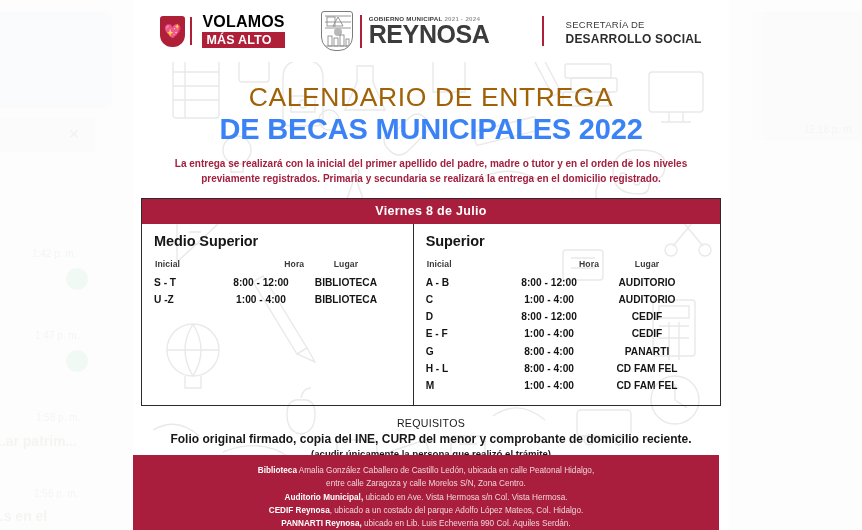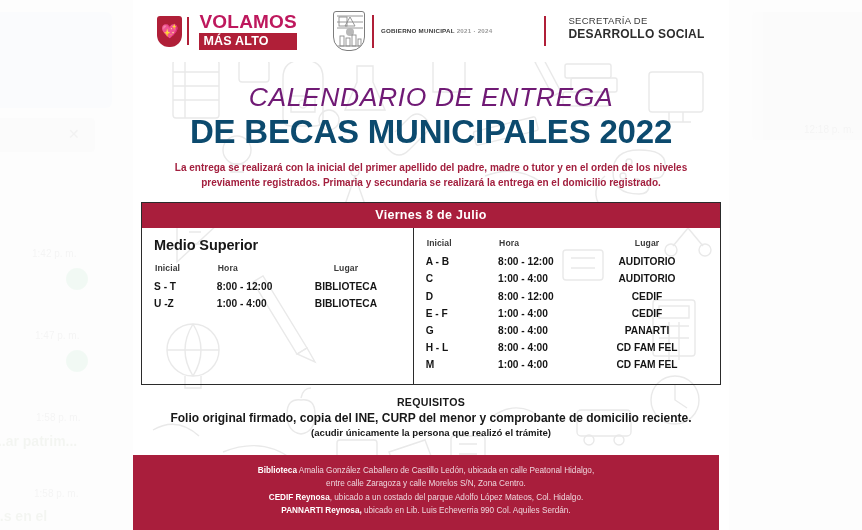--- a/index.html
+++ b/index.html
@@ -109,22 +109,22 @@
   .vma-bird {
     color: #ffffff;
     font-size: 14px;
     line-height: 1;
   }
   .vma-rule {
     width: 2px; height: 28px; background: #b01f38; margin-right: 5px;
   }
   .vma-text { display: flex; flex-direction: column; gap: 2px; }
   .vma-l1 {
-    font-size: 19px; font-weight: bold; letter-spacing: .2px;
-    color: #be185d; line-height: 1;
+    font-size: 16px; font-weight: bold; letter-spacing: .2px;
+    color: #000000; line-height: 1;
   }
   .vma-l2 {
     font-size: 12.5px; font-weight: bold; letter-spacing: .2px;
     color: #ffffff; background: #b01f38;
     padding: 2px 5px 2px 4px; line-height: 1;
   }
 
   
   .rey { display: flex; align-items: center; gap: 7px; padding: 0 26px; }
   .rey-shield {
@@ -140,34 +140,34 @@
     font-size: 6.2px; font-weight: bold; letter-spacing: .25px;
     color: #3a3a3a; line-height: 1.2; white-space: nowrap;
   }
   .rey-top span.years { color: #9a9a9a; font-weight: bold; }
   .rey-main {
     font-size: 25px; font-weight: bold; letter-spacing: -.4px;
     color: #3c3c3c; line-height: 1;
   }
 
   
-  .sec { display: flex; align-items: flex-start; gap: 22px; padding-left: 26px;}
+  .sec { display: flex; align-items: flex-end; gap: 22px; padding-left: 26px;}
   .sec-rule { width: 2px; height: 30px; background: #b01f38; }
   .sec-text { display: flex; flex-direction: column; gap: 2px; }
   .sec-l1 { font-size: 9.5px; color: #3a3a3a; letter-spacing: .3px; line-height: 1.1;}
   .sec-l2 { font-size: 12px; font-weight: bold; color: #2d2d2d; letter-spacing: .2px; line-height: 1.1;}
 
   
   .headline { position: relative; z-index: 3; text-align: center; padding-top: 22px;}
   .h-line1 {
-    font-size: 26.5px; font-weight: normal; color: #701a75;
-    letter-spacing: .6px; line-height: 1.05; font-style: italic;
+    font-size: 26.5px; font-weight: normal; color: #a16207;
+    letter-spacing: .6px; line-height: 1.05;
   }
   .h-line2 {
-    font-size: 33px; font-weight: bold; color: #0c4a6e;
+    font-size: 29px; font-weight: bold; color: #3b82f6;
     letter-spacing: -.2px; line-height: 1.1; margin-top: 2px;
   }
   .h-sub {
     margin-top: 10px;
     font-size: 10px; font-weight: bold; color: #a3203f;
     line-height: 1.5; padding: 0 14px;
   }
 
   
   .table-wrap {
@@ -192,38 +192,38 @@
   .tcol-title {
     font-size: 14.5px; font-weight: bold; color: #161616;
     margin-bottom: 9px; letter-spacing: -.1px;
   }
   table.sched { width: 100%; border-collapse: collapse; }
   table.sched th {
     font-size: 8.6px; font-weight: bold; color: #3a3a3a;
     padding-bottom: 6px; letter-spacing: .1px;
   }
   table.sched th.c-ini { text-align: left; width: 27%;}
-  table.sched th.c-hora { text-align: left; width: 38%;}
+  table.sched th.c-hora { text-align: right; width: 38%;}
   table.sched th.c-lugar { text-align: center; width: 35%;}
   table.sched td {
     font-size: 10.2px; font-weight: bold; color: #151515;
     padding: 1.2px 0; line-height: 1.45;
   }
   table.sched td.c-ini { text-align: left; }
-  table.sched td.c-hora { text-align: left; }
+  table.sched td.c-hora { text-align: center; }
   table.sched td.c-lugar { text-align: center; }
 
   
   .reqs {
     position: relative; z-index: 3;
     text-align: center;
     margin-top: 11px;
     color: #181818;
   }
-  .req-title { font-size: 10.6px; font-weight: bold; letter-spacing: .3px; }
+  .req-title { font-size: 10.6px; font-weight: normal; letter-spacing: .3px; }
   .req-l1 { font-size: 12px; font-weight: bold; margin-top: 3px; text-align: center; }
   .req-l2 { font-size: 9.6px; font-weight: bold; margin-top: 2px; }
 
   
   .footer {
     position: absolute;
     left: 0; right: 10px; bottom: 0;
     height: 75px;
     z-index: 4;
     background: #a91e3c;
@@ -372,20 +372,21 @@
               <path d="M3 34 h26"></path>
             </g>
           </svg>
         </div>
         <div class="rey-rule"></div>
         <div class="rey-text">
           <div class="rey-top">
             <span>GOBIERNO MUNICIPAL</span>
             <span class="years">2021 · 2024</span>
           </div>
+          <div class="rey-main">REYNOSA</div>
         </div>
       </div>
 
       <div class="logo-group sec">
         <div class="sec-rule"></div>
         <div class="sec-text">
           <div class="sec-l1">SECRETARÍA DE</div>
           <div class="sec-l2">DESARROLLO SOCIAL</div>
         </div>
       </div>
@@ -424,20 +425,21 @@
               <tr>
                 <td class="c-ini">U -Z</td>
                 <td class="c-hora">1:00 - 4:00</td>
                 <td class="c-lugar">BIBLIOTECA</td>
               </tr>
             </tbody>
           </table>
         </div>
 
         <div class="tcol right">
+          <div class="tcol-title">Superior</div>
           <table class="sched">
             <thead>
               <tr>
                 <th class="c-ini">Inicial</th>
                 <th class="c-hora">Hora</th>
                 <th class="c-lugar">Lugar</th>
               </tr>
             </thead>
             <tbody>
               <tr>
@@ -489,20 +491,23 @@
     </div>
 
     <div class="footer">
       <p>
         <b>Biblioteca</b><span> Amalia González Caballero de Castillo Ledón, ubicada en calle Peatonal Hidalgo,</span>
       </p>
       <p>
         <span>entre calle Zaragoza y calle Morelos S/N, Zona Centro.</span>
       </p>
       <p>
+        <b>Auditorio Municipal,</b><span> ubicado en Ave. Vista Hermosa s/n Col. Vista Hermosa.</span>
+      </p>
+      <p>
         <b>CEDIF Reynosa</b><span>, ubicado a un costado del parque Adolfo López Mateos, Col. Hidalgo.</span>
       </p>
       <p>
         <b>PANNARTI Reynosa,</b><span> ubicado en Lib. Luis Echeverria 990 Col. Aquiles Serdán.</span>
       </p>
 
     </div>
 
   </div>
 </div>

